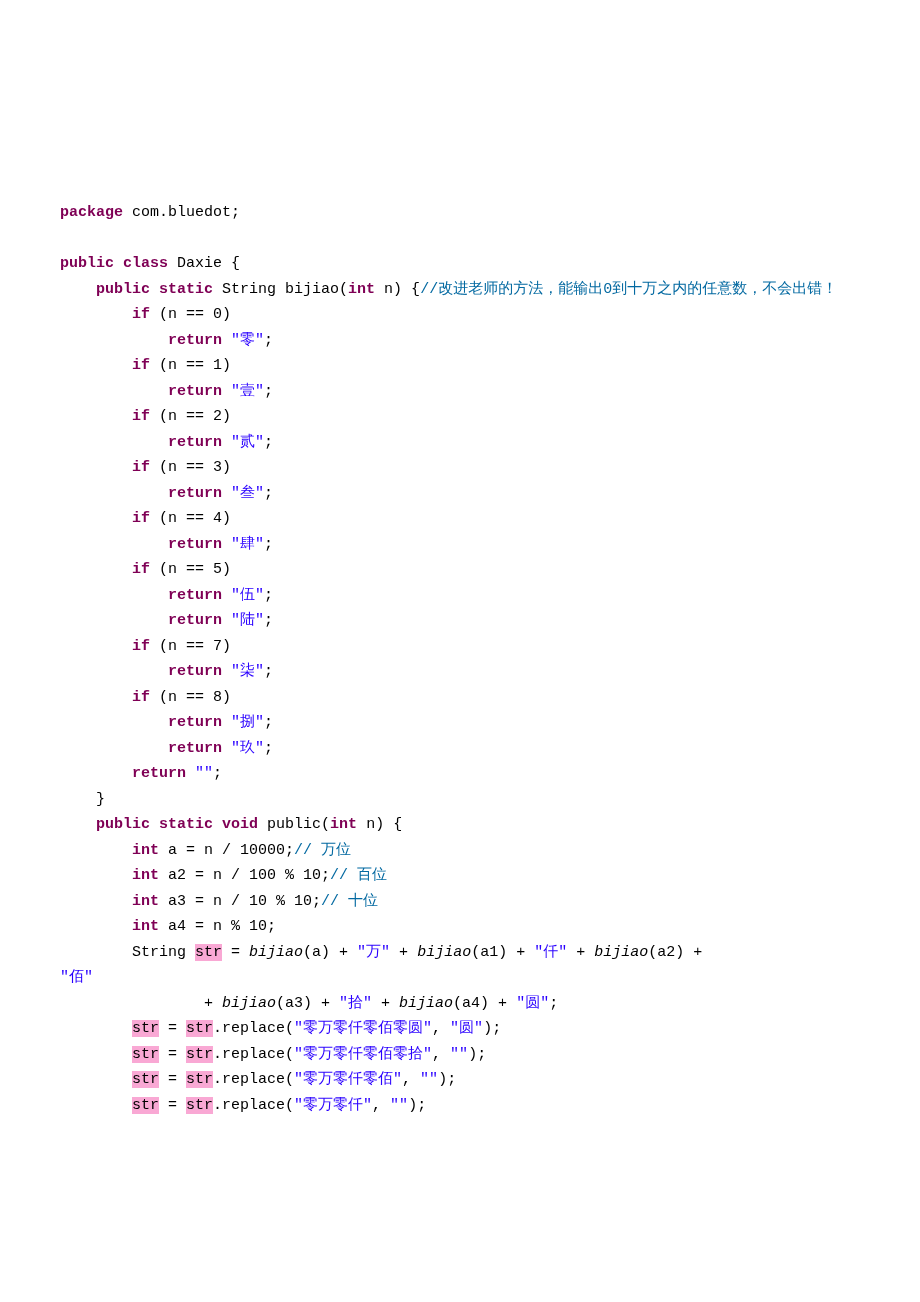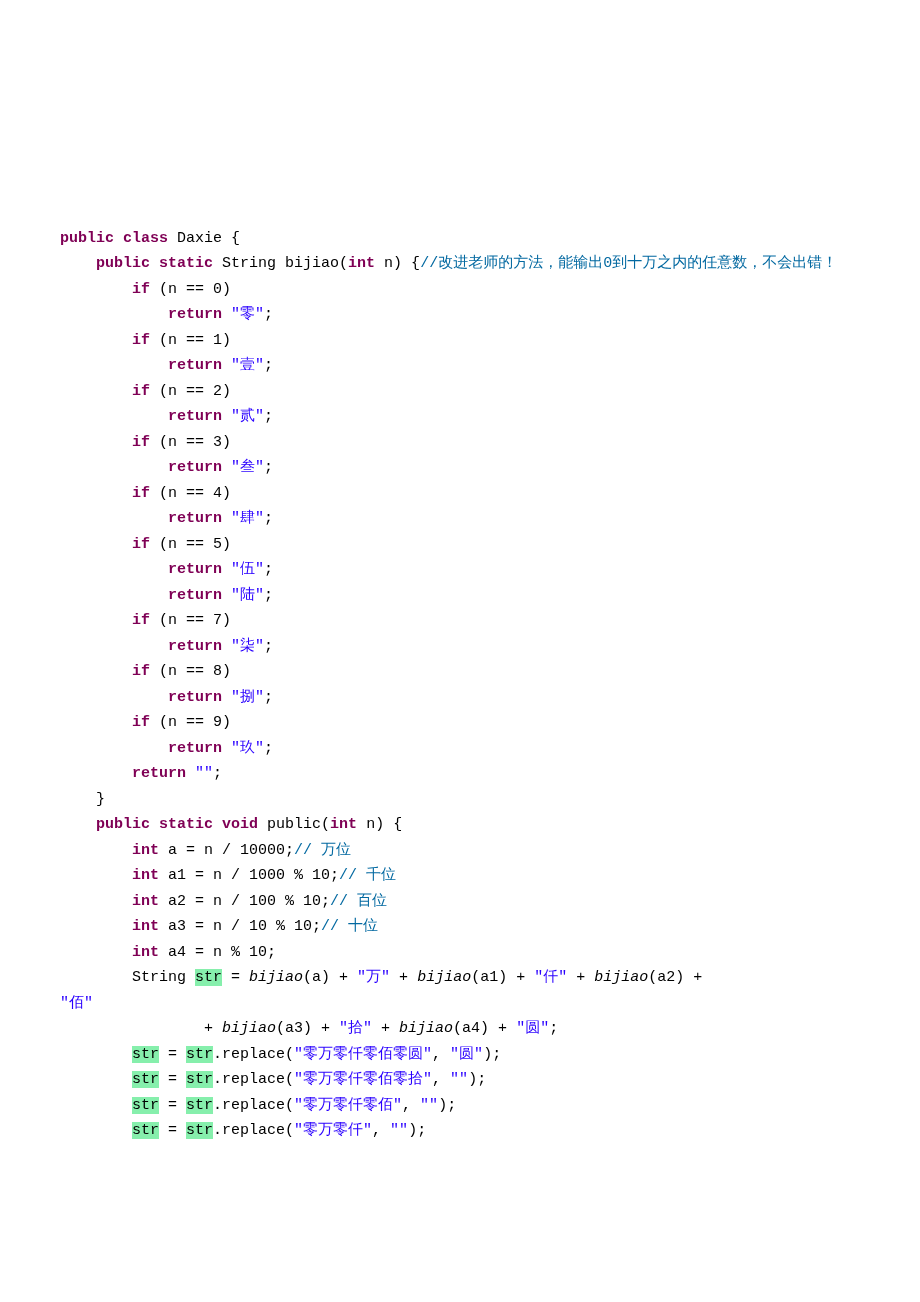--- a/index.html
+++ b/index.html
@@ -16,30 +16,31 @@
     box-sizing: border-box;
     padding: 200px 60px 60px 60px;
   }
   .code-line {
     white-space: pre;
   }
   .tok-key { color: #7f0055; font-weight: bold; }
   .tok-str { color: #2a00ff; }
   .tok-comment { color: #0369a1; }
   .tok-italic { font-style: italic; text-align: center; }
-  .tok-hl { background: #86efac; }
+  .tok-hl { background: #f9a8d4; }
   .wrap-line {
     white-space: pre-wrap;
   }
 </style>
 </head>
 <body>
 
 <div class="page">
 
+<div class="code-line"><span class="tok-key">package</span><span> com.bluedot;</span></div>
 
 <div class="code-line"> </div>
 
 <div class="code-line"><span class="tok-key">public</span> <span class="tok-key">class</span><span> Daxie {</span></div>
 
 <div class="code-line wrap-line"><span>    </span><span class="tok-key">public</span> <span class="tok-key">static</span><span> String bijiao(</span><span class="tok-key">int</span><span> n) {</span><span class="tok-comment">//改进老师的方法，能输出0到十万之内的任意数，不会出错！</span></div>
 
 <div class="code-line"><span>        </span><span class="tok-key">if</span><span> (n == 0)</span></div>
 <div class="code-line"><span>            </span><span class="tok-key">return</span><span> </span><span class="tok-str">"零"</span><span>;</span></div>
 
@@ -59,31 +60,29 @@
 <div class="code-line"><span>            </span><span class="tok-key">return</span><span> </span><span class="tok-str">"伍"</span><span>;</span></div>
 
 <div class="code-line"><span>            </span><span class="tok-key">return</span><span> </span><span class="tok-str">"陆"</span><span>;</span></div>
 
 <div class="code-line"><span>        </span><span class="tok-key">if</span><span> (n == 7)</span></div>
 <div class="code-line"><span>            </span><span class="tok-key">return</span><span> </span><span class="tok-str">"柒"</span><span>;</span></div>
 
 <div class="code-line"><span>        </span><span class="tok-key">if</span><span> (n == 8)</span></div>
 <div class="code-line"><span>            </span><span class="tok-key">return</span><span> </span><span class="tok-str">"捌"</span><span>;</span></div>
 
-<div class="code-line"><span>        </span><span class="tok-key">if</span><span> (n == 9)</span></div>
 <div class="code-line"><span>            </span><span class="tok-key">return</span><span> </span><span class="tok-str">"玖"</span><span>;</span></div>
 
 <div class="code-line"><span>        </span><span class="tok-key">return</span><span> </span><span class="tok-str">""</span><span>;</span></div>
 
 <div class="code-line">    }</div>
 
 <div class="code-line"><span>    </span><span class="tok-key">public</span> <span class="tok-key">static</span> <span class="tok-key">void</span><span> public(</span><span class="tok-key">int</span><span> n) {</span></div>
 
 <div class="code-line"><span>        </span><span class="tok-key">int</span><span> a = n / 10000;</span><span class="tok-comment">// 万位</span></div>
-<div class="code-line"><span>        </span><span class="tok-key">int</span><span> a1 = n / 1000 % 10;</span><span class="tok-comment">// 千位</span></div>
 <div class="code-line"><span>        </span><span class="tok-key">int</span><span> a2 = n / 100 % 10;</span><span class="tok-comment">// 百位</span></div>
 <div class="code-line"><span>        </span><span class="tok-key">int</span><span> a3 = n / 10 % 10;</span><span class="tok-comment">// 十位</span></div>
 <div class="code-line"><span>        </span><span class="tok-key">int</span><span> a4 = n % 10;</span></div>
 
 <div class="code-line"><span>        </span><span>String </span><span class="tok-hl">str</span><span> = </span><span class="tok-italic">bijiao</span><span>(a) + </span><span class="tok-str">"万"</span><span> + </span><span class="tok-italic">bijiao</span><span>(a1) + </span><span class="tok-str">"仟"</span><span> + </span><span class="tok-italic">bijiao</span><span>(a2) + </span></div>
 <div class="code-line"><span class="tok-str">"佰"</span></div>
 <div class="code-line"><span>                + </span><span class="tok-italic">bijiao</span><span>(a3) + </span><span class="tok-str">"拾"</span><span> + </span><span class="tok-italic">bijiao</span><span>(a4) + </span><span class="tok-str">"圆"</span><span>;</span></div>
 
 <div class="code-line"><span>        </span><span class="tok-hl">str</span><span> = </span><span class="tok-hl">str</span><span>.replace(</span><span class="tok-str">"零万零仟零佰零圆"</span><span>, </span><span class="tok-str">"圆"</span><span>);</span></div>
 

